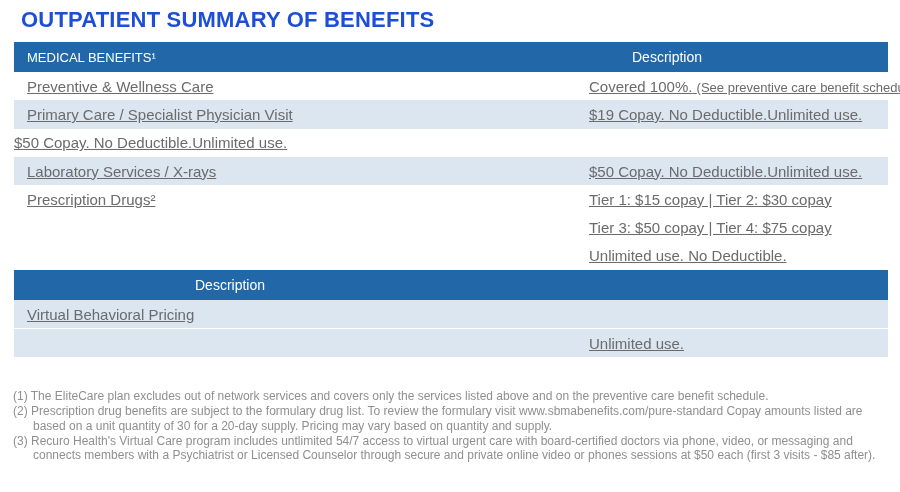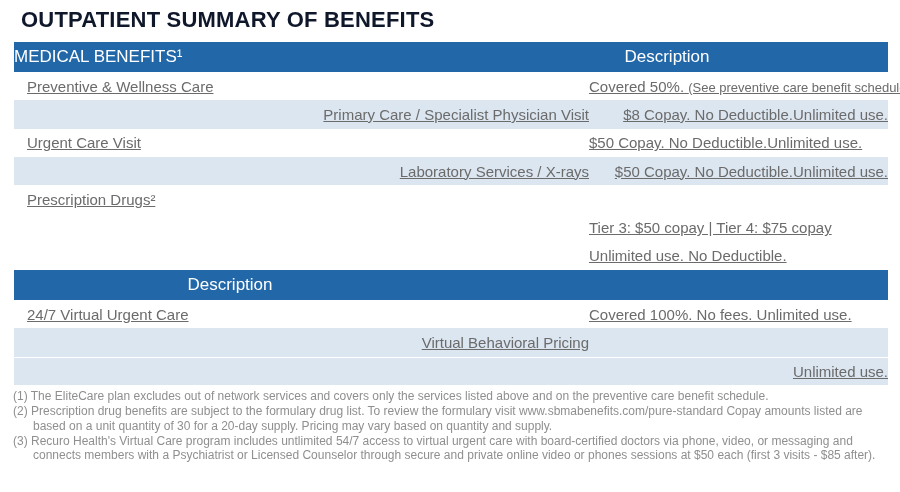--- a/index.html
+++ b/index.html
@@ -2,40 +2,40 @@
 <html><head>
 <meta charset="utf-8">
 <style>
   * { box-sizing: border-box; }
   html, body { margin: 0; padding: 0; background: #ffffff; }
   body { font-family: "Liberation Sans", sans-serif; }
   .page { position: relative; width: 900px; height: 492px; background: #ffffff; overflow: hidden; }
 
   .doc-title {
     position: absolute; left: 21px; top: 8px;
-    font-size: 22px; line-height: 24px; font-weight: 700; color: #0f172a;
+    font-size: 22px; line-height: 24px; font-weight: 700; color: #1d4ed8;
     letter-spacing: 0.2px; white-space: nowrap;
   }
 
   .benefits-table { position: absolute; left: 14px; top: 42px; width: 874px; }
 
   .sec-header {
     display: grid; grid-template-columns: 432px 1fr; align-items: center;
     background: #2268A9; color: #ffffff; height: 30px;
   }
-  .sec-header .sh-left { font-size: 17px; white-space: nowrap; }
-  .sec-header .sh-center { text-align: center; font-size: 17px; }
+  .sec-header .sh-left { padding-left: 13px; font-size: 13px; white-space: nowrap; }
+  .sec-header .sh-center { text-align: center; font-size: 14px; }
 
   .row {
     display: grid; grid-template-columns: 575px 1fr; align-items: center;
     height: 28.3px; font-size: 15px; color: #6B6B6B; text-decoration: underline;
   }
   .row .cell-label { padding-left: 13px; white-space: nowrap; }
   .row .cell-value { white-space: nowrap; }
-  .row.stripe { background: #DCE6F1; text-align: right; }
+  .row.stripe { background: #DCE6F1; }
   .row.sep { border-top: 1.5px solid #ffffff; }
   .value-note { font-size: 13px; }
 
   .footnotes {
     position: absolute; left: 13px; top: 389px; width: 877px;
     font-size: 12px; line-height: 14.3px; color: #8F8F8F;
   }
   .footnote { padding-left: 20px; text-indent: -20px; margin-bottom: 1px; }
 </style>
 </head>
@@ -47,60 +47,56 @@
 
   <div class="benefits-table">
 
     <div class="sec-header">
       <div class="sh-left">MEDICAL BENEFITS¹</div>
       <div class="sh-center">Description</div>
     </div>
 
     <div class="row">
       <div class="cell-label">Preventive &amp; Wellness Care</div>
-      <div class="cell-value"><span>Covered 50%.</span> <span class="value-note">(See preventive care benefit schedule)</span></div>
+      <div class="cell-value"><span>Covered 100%.</span> <span class="value-note">(See preventive care benefit schedule)</span></div>
     </div>
 
     <div class="row stripe">
       <div class="cell-label">Primary Care / Specialist Physician Visit</div>
-      <div class="cell-value">$8 Copay. No Deductible.Unlimited use.</div>
+      <div class="cell-value">$19 Copay. No Deductible.Unlimited use.</div>
     </div>
 
     <div class="row">
-      <div class="cell-label">Urgent Care Visit</div>
       <div class="cell-value">$50 Copay. No Deductible.Unlimited use.</div>
     </div>
 
     <div class="row stripe">
       <div class="cell-label">Laboratory Services / X-rays</div>
       <div class="cell-value">$50 Copay. No Deductible.Unlimited use.</div>
     </div>
 
     <div class="row">
       <div class="cell-label">Prescription Drugs²</div>
+      <div class="cell-value">Tier 1: $15 copay | Tier 2: $30 copay</div>
     </div>
 
     <div class="row">
       <div class="cell-label"></div>
       <div class="cell-value">Tier 3: $50 copay | Tier 4: $75 copay</div>
     </div>
 
     <div class="row">
       <div class="cell-label"></div>
       <div class="cell-value">Unlimited use. No Deductible.</div>
     </div>
 
     <div class="sec-header">
       <div class="sh-center">Description</div>
     </div>
 
-    <div class="row">
-      <div class="cell-label">24/7 Virtual Urgent Care</div>
-      <div class="cell-value">Covered 100%. No fees. Unlimited use.</div>
-    </div>
 
     <div class="row stripe">
       <div class="cell-label">Virtual Behavioral Pricing</div>
     </div>
 
     <div class="row stripe sep">
       <div class="cell-label"></div>
       <div class="cell-value">Unlimited use.</div>
     </div>
 

